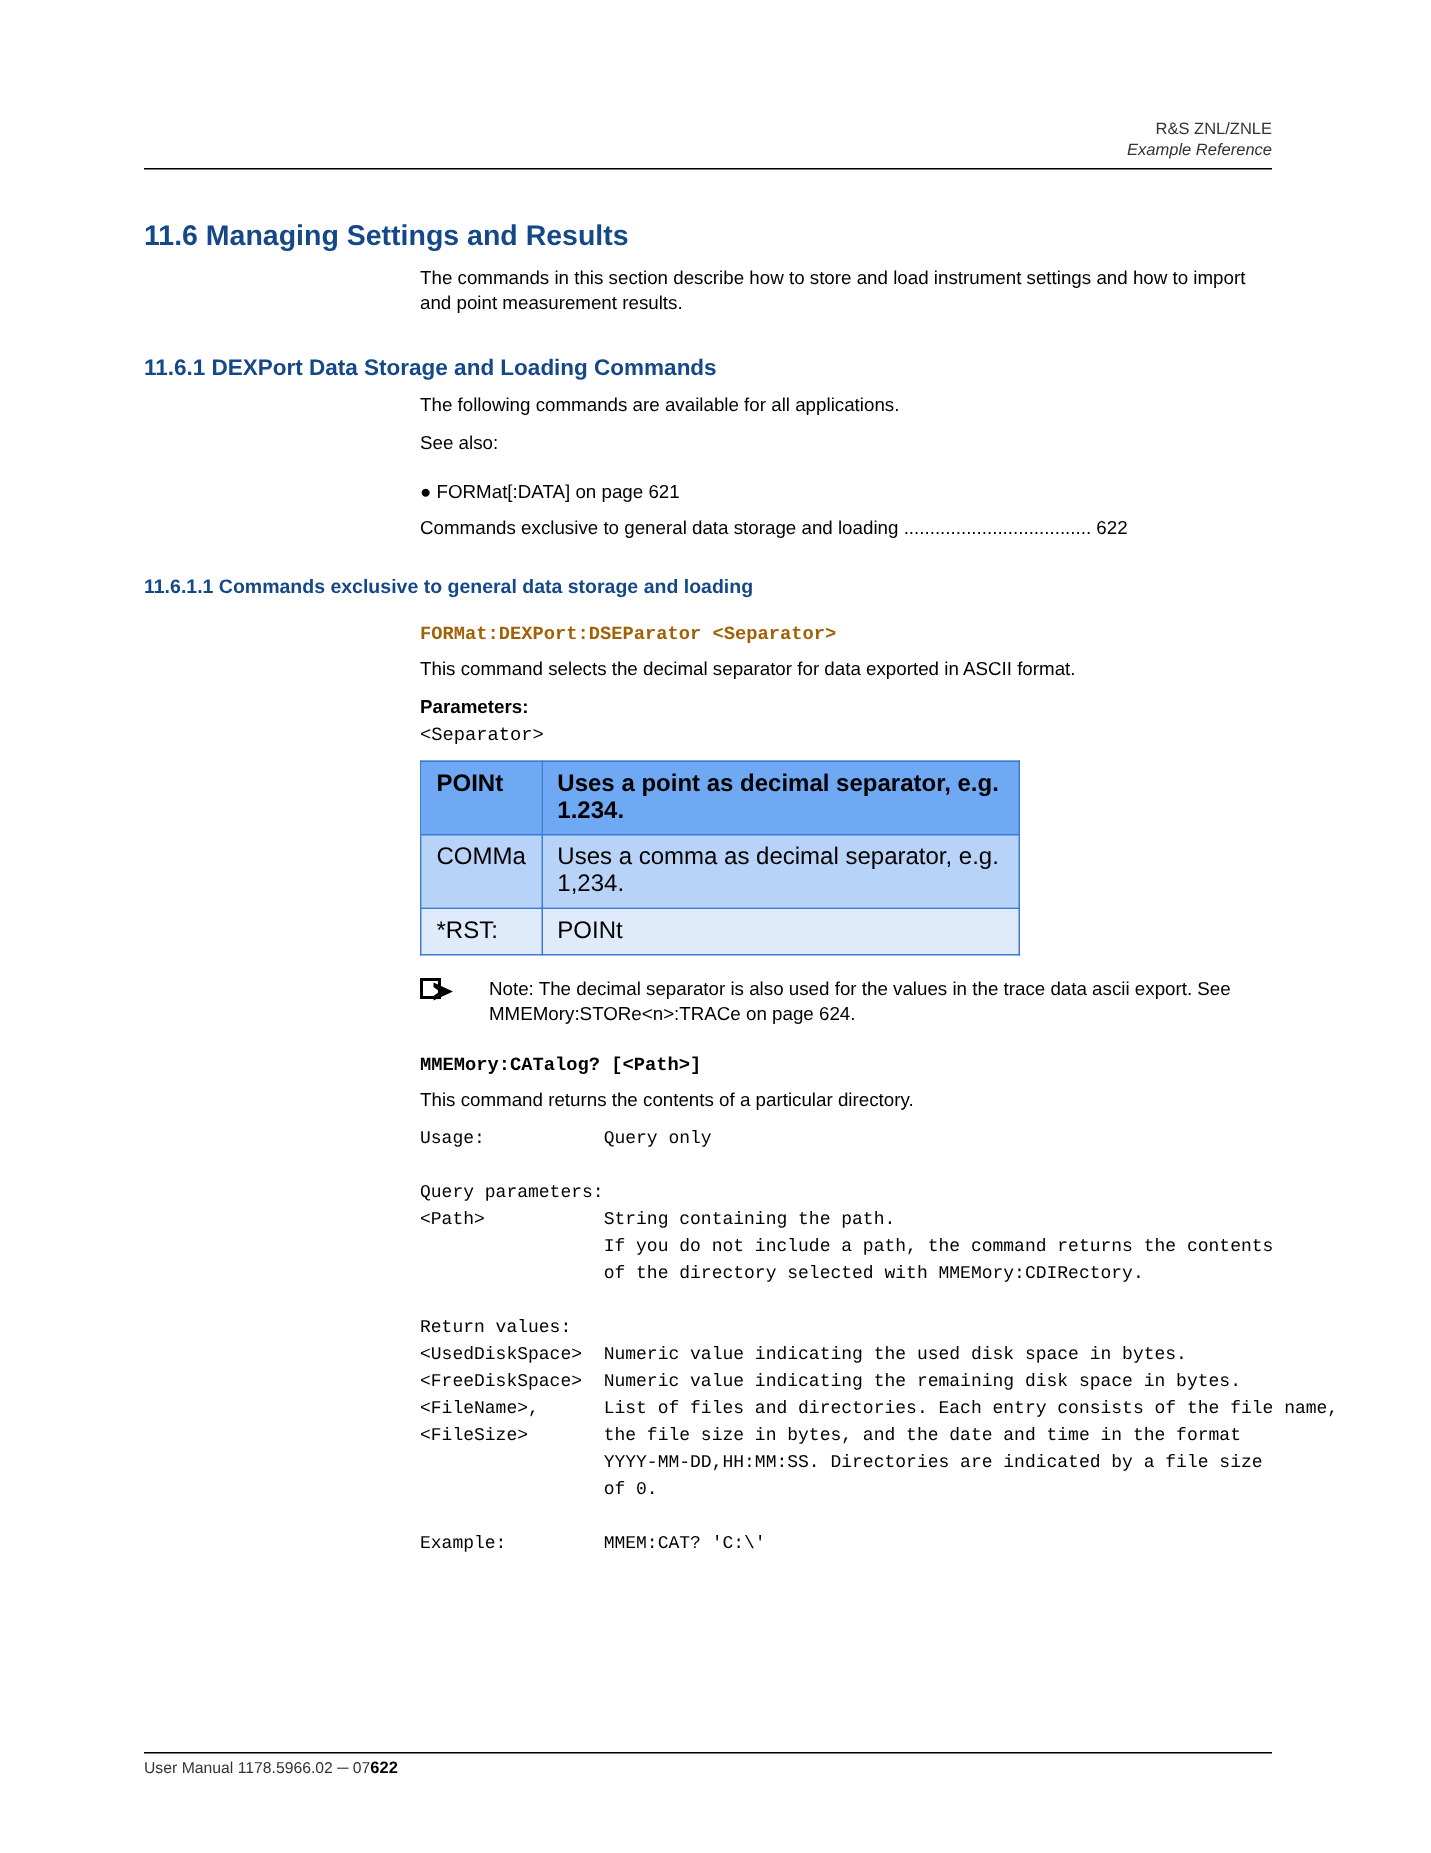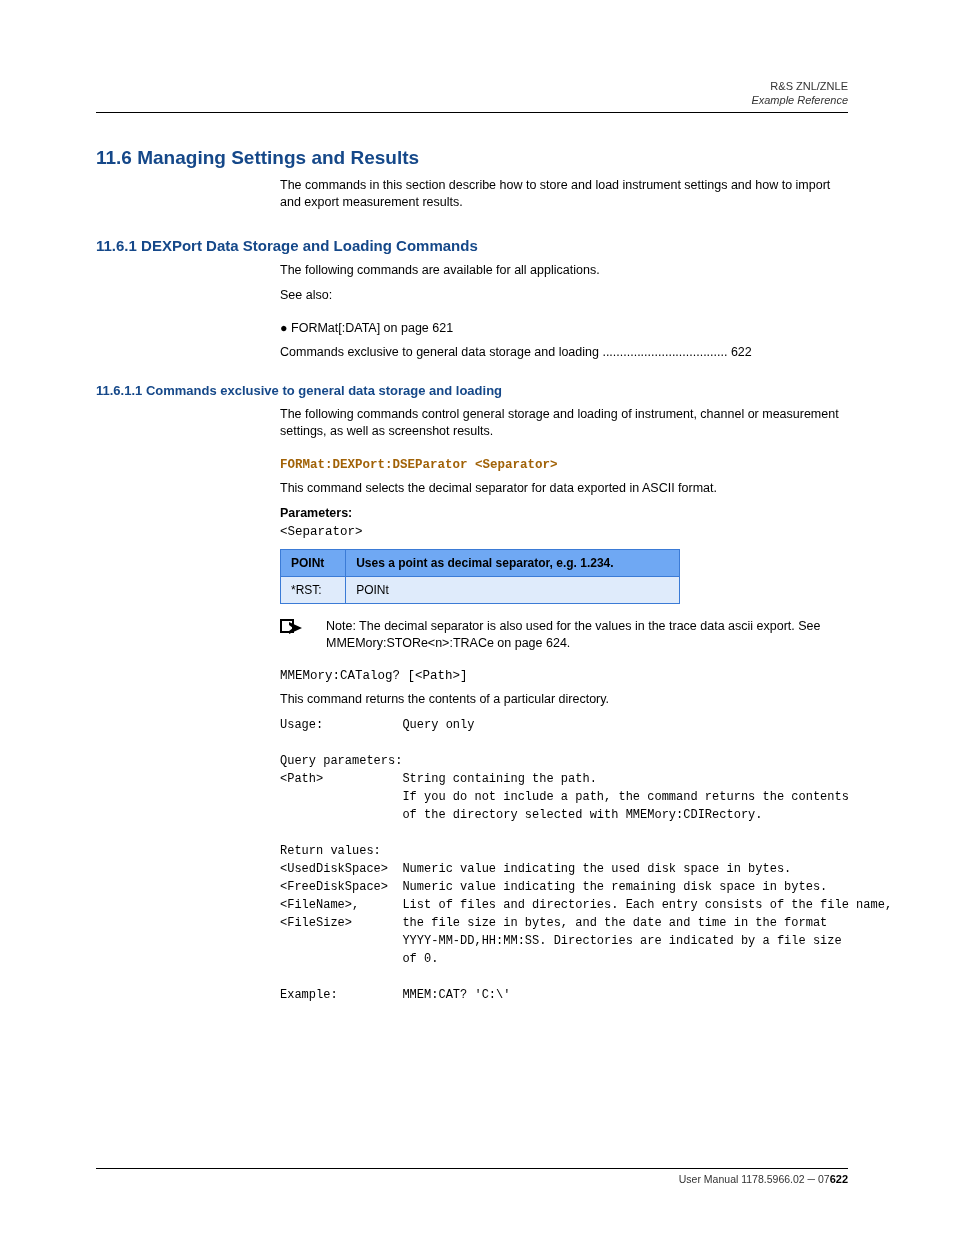--- a/index.html
+++ b/index.html
@@ -73,21 +73,21 @@
   .codeblock {
     font-family: "Courier New", monospace;
     font-size: 12px;
     line-height: 1.5;
     white-space: pre;
     margin: 6px 0 6px 0;
   }
   table.param {
     border-collapse: collapse;
     width: 400px;
-    font-size: 12px;
+    font-size: 16px;
   }
   table.param th, table.param td {
     border: 1px solid #3b7bd6;
     padding: 6px 10px;
     text-align: left;
     vertical-align: top;
   }
   table.param tr.hrow th {
     background: #6fa8f3;
     font-weight: bold;
@@ -107,89 +107,90 @@
     margin-top: 1px;
   }
   .footer {
     position: absolute;
     left: 96px;
     right: 96px;
     bottom: 50px;
     border-top: 1px solid #000;
     padding-top: 4px;
     display: flex;
-    justify-content: flex-end;
+    justify-content: flex-start;
     font-size: 10.5px;
     color: #333;
   }
   .pagenum { font-weight: bold; color: #000; font-size: 11px; }
 </style>
 </head>
 <body>
 
 <div class="page">
 
   <div class="header-path">R&amp;S ZNL/ZNLE</div>
   <div class="header-title">Example Reference</div>
   <div class="hr"></div>
 
   <div class="h2">11.6  Managing Settings and Results</div>
 
   <div class="body-indent">
-    <p class="para">The commands in this section describe how to store and load instrument settings and how to import and export measurement results.</p>
+    <p class="para">The commands in this section describe how to store and load instrument settings and how to import and point measurement results.</p>
   </div>
 
   <div class="h3">11.6.1  DEXPort Data Storage and Loading Commands</div>
 
   <div class="body-indent">
     <p class="para">The following commands are available for all applications.</p>
     <p class="para" style="margin-bottom:2px;">See also:</p>
     <p class="para" style="margin-top:16px;">● FORMat[:DATA] on page 621</p>
     <p class="para">Commands exclusive to general data storage and loading .................................... 622</p>
   </div>
 
   <div class="h4">11.6.1.1 Commands exclusive to general data storage and loading</div>
 
-  <div class="body-indent">
-    <p class="para">The following commands control general storage and loading of instrument, channel or measurement settings, as well as screenshot results.</p>
-  </div>
 
   <div class="h5 mono" style="font-weight:bold;font-family:'Courier New',monospace;color:#a16207;margin-left:184px;">FORMat:DEXPort:DSEParator &lt;Separator&gt;</div>
 
   <div class="body-indent">
     <p class="para">This command selects the decimal separator for data exported in ASCII format.</p>
     <p class="para" style="font-weight:bold;margin-bottom:2px;">
       <span>Parameters:</span>
     </p>
     <p class="para mono" style="margin-top:0;">&lt;Separator&gt;</p>
 
     <table class="param">
       <tbody>
           <tr class="hrow">
         <th>POINt</th>
         <th>Uses a point as decimal separator, e.g. 1.234.</th>
+      </tr>
+      <tr class="r1">
+        <td>COMMa</td>
+        <td>Uses a comma as decimal separator, e.g. 1,234.</td>
       </tr>
       <tr class="r2">
         <td>*RST:</td>
         <td>POINt</td>
       </tr>
     </tbody>
       </table>
 
     <div class="note">
       <span>
         <svg width="22" height="18" viewBox="0 0 22 18">
           <rect x="1" y="1" width="12" height="12" fill="none" stroke="#000" stroke-width="2"></rect>
           <polygon points="9,6 9,3 22,9 9,15 9,12 13,9" fill="#000"></polygon>
         </svg>
       </span>
       <span>Note: The decimal separator is also used for the values in the trace data ascii export. See MMEMory:STORe&lt;n&gt;:TRACe on page 624.</span>
     </div>
 
-    <div class="mono" style="font-weight:normal;margin-top:18px;">MMEMory:CATalog? [&lt;Path&gt;]</div>
+    <div class="mono" style="font-weight:bold;margin-top:18px;">MMEMory:CATalog? [&lt;Path&gt;]</div>
     <p class="para">This command returns the contents of a particular directory.</p>
 
     <div class="codeblock" id="code2">Usage:           Query only
 
 Query parameters:
 &lt;Path&gt;           String containing the path.
                  If you do not include a path, the command returns the contents
                  of the directory selected with MMEMory:CDIRectory.
 
 Return values:

